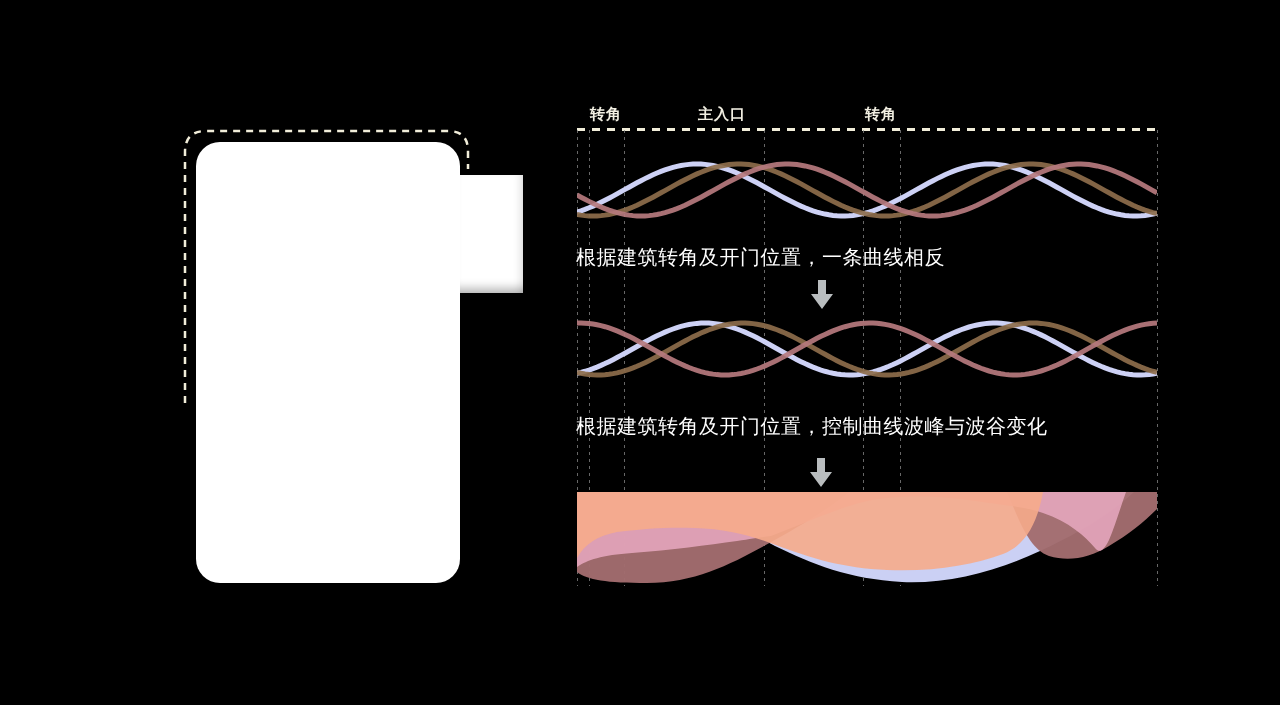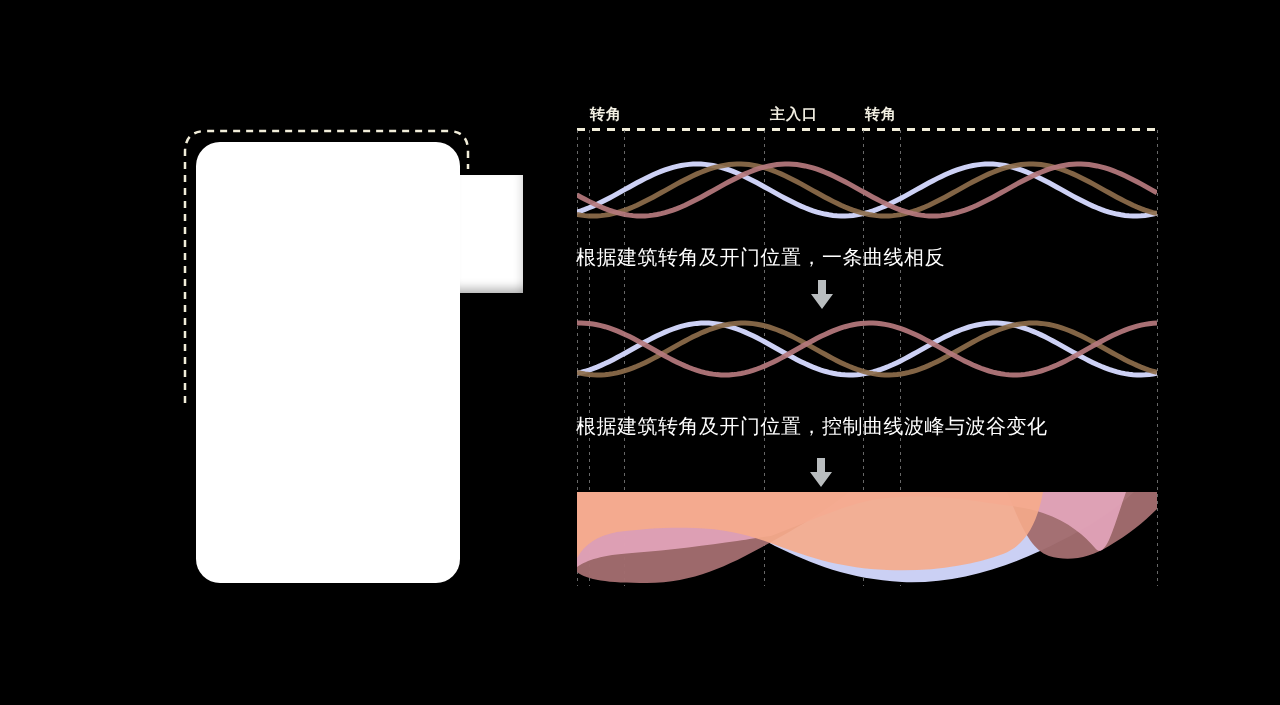--- a/index.html
+++ b/index.html
@@ -105,21 +105,21 @@
       <div class="gridline" style="left: 577px; background: repeating-linear-gradient(rgb(138, 138, 138) 0px, rgb(138, 138, 138) 3px, transparent 3px, transparent 7px);"></div>
       <div class="gridline" style="left: 589px; background: repeating-linear-gradient(rgb(138, 138, 138) 0px, rgb(138, 138, 138) 3px, transparent 3px, transparent 7px);"></div>
       <div class="gridline" style="left: 624px; background: repeating-linear-gradient(rgb(138, 138, 138) 0px, rgb(138, 138, 138) 3px, transparent 3px, transparent 7px);"></div>
       <div class="gridline" style="left: 764px; background: repeating-linear-gradient(rgb(138, 138, 138) 0px, rgb(138, 138, 138) 3px, transparent 3px, transparent 7px);"></div>
       <div class="gridline" style="left: 863px; background: repeating-linear-gradient(rgb(138, 138, 138) 0px, rgb(138, 138, 138) 3px, transparent 3px, transparent 7px);"></div>
       <div class="gridline" style="left: 900px; background: repeating-linear-gradient(rgb(138, 138, 138) 0px, rgb(138, 138, 138) 3px, transparent 3px, transparent 7px);"></div>
       <div class="gridline" style="left: 1157px; background: repeating-linear-gradient(rgb(138, 138, 138) 0px, rgb(138, 138, 138) 3px, transparent 3px, transparent 7px);"></div>
     </div>
   <div id="labels">
       <span class="pos-label" style="left: 606px;">转角</span>
-      <span class="pos-label" style="left: 794px;">主入口</span>
+      <span class="pos-label" style="left: 722px;">主入口</span>
       <span class="pos-label" style="left: 881px;">转角</span>
     </div>
 
   <svg id="chart-original" class="chart-svg" width="580" height="105" viewBox="0 0 580 105">
       <path d="M0.0,72.04 L4.0,70.77 L8.0,69.35 L12.0,67.78 L16.0,66.09 L20.0,64.27 L24.0,62.35 L28.0,60.34 L32.0,58.25 L36.0,56.10 L40.0,53.90 L44.0,51.68 L48.0,49.44 L52.0,47.21 L56.0,45.00 L60.0,42.82 L64.0,40.70 L68.0,38.65 L72.0,36.68 L76.0,34.81 L80.0,33.05 L84.0,31.42 L88.0,29.92 L92.0,28.58 L96.0,27.39 L100.0,26.37 L104.0,25.53 L108.0,24.86 L112.0,24.38 L116.0,24.10 L120.0,24.00 L124.0,24.10 L128.0,24.38 L132.0,24.86 L136.0,25.53 L140.0,26.37 L144.0,27.39 L148.0,28.58 L152.0,29.92 L156.0,31.42 L160.0,33.05 L164.0,34.81 L168.0,36.68 L172.0,38.65 L176.0,40.70 L180.0,42.82 L184.0,45.00 L188.0,47.21 L192.0,49.44 L196.0,51.68 L200.0,53.90 L204.0,56.10 L208.0,58.25 L212.0,60.34 L216.0,62.35 L220.0,64.27 L224.0,66.09 L228.0,67.78 L232.0,69.35 L236.0,70.77 L240.0,72.04 L244.0,73.14 L248.0,74.07 L252.0,74.83 L256.0,75.40 L260.0,75.78 L264.0,75.98 L268.0,75.98 L272.0,75.78 L276.0,75.40 L280.0,74.83 L284.0,74.07 L288.0,73.14 L292.0,72.04 L296.0,70.77 L300.0,69.35 L304.0,67.78 L308.0,66.09 L312.0,64.27 L316.0,62.35 L320.0,60.34 L324.0,58.25 L328.0,56.10 L332.0,53.90 L336.0,51.68 L340.0,49.44 L344.0,47.21 L348.0,45.00 L352.0,42.82 L356.0,40.70 L360.0,38.65 L364.0,36.68 L368.0,34.81 L372.0,33.05 L376.0,31.42 L380.0,29.92 L384.0,28.58 L388.0,27.39 L392.0,26.37 L396.0,25.53 L400.0,24.86 L404.0,24.38 L408.0,24.10 L412.0,24.00 L416.0,24.10 L420.0,24.38 L424.0,24.86 L428.0,25.53 L432.0,26.37 L436.0,27.39 L440.0,28.58 L444.0,29.92 L448.0,31.42 L452.0,33.05 L456.0,34.81 L460.0,36.68 L464.0,38.65 L468.0,40.70 L472.0,42.82 L476.0,45.00 L480.0,47.21 L484.0,49.44 L488.0,51.68 L492.0,53.90 L496.0,56.10 L500.0,58.25 L504.0,60.34 L508.0,62.35 L512.0,64.27 L516.0,66.09 L520.0,67.78 L524.0,69.35 L528.0,70.77 L532.0,72.04 L536.0,73.14 L540.0,74.07 L544.0,74.83 L548.0,75.40 L552.0,75.78 L556.0,75.98 L560.0,75.98 L564.0,75.78 L568.0,75.40 L572.0,74.83 L576.0,74.07 L580.0,73.14 " fill="none" stroke="#cdd1f5" stroke-width="5" stroke-opacity="1"></path>
       <path d="M0.0,74.47 L4.0,75.14 L8.0,75.62 L12.0,75.90 L16.0,76.00 L20.0,75.90 L24.0,75.62 L28.0,75.14 L32.0,74.47 L36.0,73.63 L40.0,72.61 L44.0,71.42 L48.0,70.08 L52.0,68.58 L56.0,66.95 L60.0,65.19 L64.0,63.32 L68.0,61.35 L72.0,59.30 L76.0,57.18 L80.0,55.00 L84.0,52.79 L88.0,50.56 L92.0,48.32 L96.0,46.10 L100.0,43.90 L104.0,41.75 L108.0,39.66 L112.0,37.65 L116.0,35.73 L120.0,33.91 L124.0,32.22 L128.0,30.65 L132.0,29.23 L136.0,27.96 L140.0,26.86 L144.0,25.93 L148.0,25.17 L152.0,24.60 L156.0,24.22 L160.0,24.02 L164.0,24.02 L168.0,24.22 L172.0,24.60 L176.0,25.17 L180.0,25.93 L184.0,26.86 L188.0,27.96 L192.0,29.23 L196.0,30.65 L200.0,32.22 L204.0,33.91 L208.0,35.73 L212.0,37.65 L216.0,39.66 L220.0,41.75 L224.0,43.90 L228.0,46.10 L232.0,48.32 L236.0,50.56 L240.0,52.79 L244.0,55.00 L248.0,57.18 L252.0,59.30 L256.0,61.35 L260.0,63.32 L264.0,65.19 L268.0,66.95 L272.0,68.58 L276.0,70.08 L280.0,71.42 L284.0,72.61 L288.0,73.63 L292.0,74.47 L296.0,75.14 L300.0,75.62 L304.0,75.90 L308.0,76.00 L312.0,75.90 L316.0,75.62 L320.0,75.14 L324.0,74.47 L328.0,73.63 L332.0,72.61 L336.0,71.42 L340.0,70.08 L344.0,68.58 L348.0,66.95 L352.0,65.19 L356.0,63.32 L360.0,61.35 L364.0,59.30 L368.0,57.18 L372.0,55.00 L376.0,52.79 L380.0,50.56 L384.0,48.32 L388.0,46.10 L392.0,43.90 L396.0,41.75 L400.0,39.66 L404.0,37.65 L408.0,35.73 L412.0,33.91 L416.0,32.22 L420.0,30.65 L424.0,29.23 L428.0,27.96 L432.0,26.86 L436.0,25.93 L440.0,25.17 L444.0,24.60 L448.0,24.22 L452.0,24.02 L456.0,24.02 L460.0,24.22 L464.0,24.60 L468.0,25.17 L472.0,25.93 L476.0,26.86 L480.0,27.96 L484.0,29.23 L488.0,30.65 L492.0,32.22 L496.0,33.91 L500.0,35.73 L504.0,37.65 L508.0,39.66 L512.0,41.75 L516.0,43.90 L520.0,46.10 L524.0,48.32 L528.0,50.56 L532.0,52.79 L536.0,55.00 L540.0,57.18 L544.0,59.30 L548.0,61.35 L552.0,63.32 L556.0,65.19 L560.0,66.95 L564.0,68.58 L568.0,70.08 L572.0,71.42 L576.0,72.61 L580.0,73.63 " fill="none" stroke="#8d6c4b" stroke-width="5" stroke-opacity="0.92"></path>
       <path d="M0.0,55.00 L4.0,57.18 L8.0,59.30 L12.0,61.35 L16.0,63.32 L20.0,65.19 L24.0,66.95 L28.0,68.58 L32.0,70.08 L36.0,71.42 L40.0,72.61 L44.0,73.63 L48.0,74.47 L52.0,75.14 L56.0,75.62 L60.0,75.90 L64.0,76.00 L68.0,75.90 L72.0,75.62 L76.0,75.14 L80.0,74.47 L84.0,73.63 L88.0,72.61 L92.0,71.42 L96.0,70.08 L100.0,68.58 L104.0,66.95 L108.0,65.19 L112.0,63.32 L116.0,61.35 L120.0,59.30 L124.0,57.18 L128.0,55.00 L132.0,52.79 L136.0,50.56 L140.0,48.32 L144.0,46.10 L148.0,43.90 L152.0,41.75 L156.0,39.66 L160.0,37.65 L164.0,35.73 L168.0,33.91 L172.0,32.22 L176.0,30.65 L180.0,29.23 L184.0,27.96 L188.0,26.86 L192.0,25.93 L196.0,25.17 L200.0,24.60 L204.0,24.22 L208.0,24.02 L212.0,24.02 L216.0,24.22 L220.0,24.60 L224.0,25.17 L228.0,25.93 L232.0,26.86 L236.0,27.96 L240.0,29.23 L244.0,30.65 L248.0,32.22 L252.0,33.91 L256.0,35.73 L260.0,37.65 L264.0,39.66 L268.0,41.75 L272.0,43.90 L276.0,46.10 L280.0,48.32 L284.0,50.56 L288.0,52.79 L292.0,55.00 L296.0,57.18 L300.0,59.30 L304.0,61.35 L308.0,63.32 L312.0,65.19 L316.0,66.95 L320.0,68.58 L324.0,70.08 L328.0,71.42 L332.0,72.61 L336.0,73.63 L340.0,74.47 L344.0,75.14 L348.0,75.62 L352.0,75.90 L356.0,76.00 L360.0,75.90 L364.0,75.62 L368.0,75.14 L372.0,74.47 L376.0,73.63 L380.0,72.61 L384.0,71.42 L388.0,70.08 L392.0,68.58 L396.0,66.95 L400.0,65.19 L404.0,63.32 L408.0,61.35 L412.0,59.30 L416.0,57.18 L420.0,55.00 L424.0,52.79 L428.0,50.56 L432.0,48.32 L436.0,46.10 L440.0,43.90 L444.0,41.75 L448.0,39.66 L452.0,37.65 L456.0,35.73 L460.0,33.91 L464.0,32.22 L468.0,30.65 L472.0,29.23 L476.0,27.96 L480.0,26.86 L484.0,25.93 L488.0,25.17 L492.0,24.60 L496.0,24.22 L500.0,24.02 L504.0,24.02 L508.0,24.22 L512.0,24.60 L516.0,25.17 L520.0,25.93 L524.0,26.86 L528.0,27.96 L532.0,29.23 L536.0,30.65 L540.0,32.22 L544.0,33.91 L548.0,35.73 L552.0,37.65 L556.0,39.66 L560.0,41.75 L564.0,43.90 L568.0,46.10 L572.0,48.32 L576.0,50.56 L580.0,52.79 " fill="none" stroke="#b67a7e" stroke-width="5" stroke-opacity="0.92"></path>
     </svg>
 
   <div id="caption-1" class="caption">根据建筑转角及开门位置，一条曲线相反</div>

